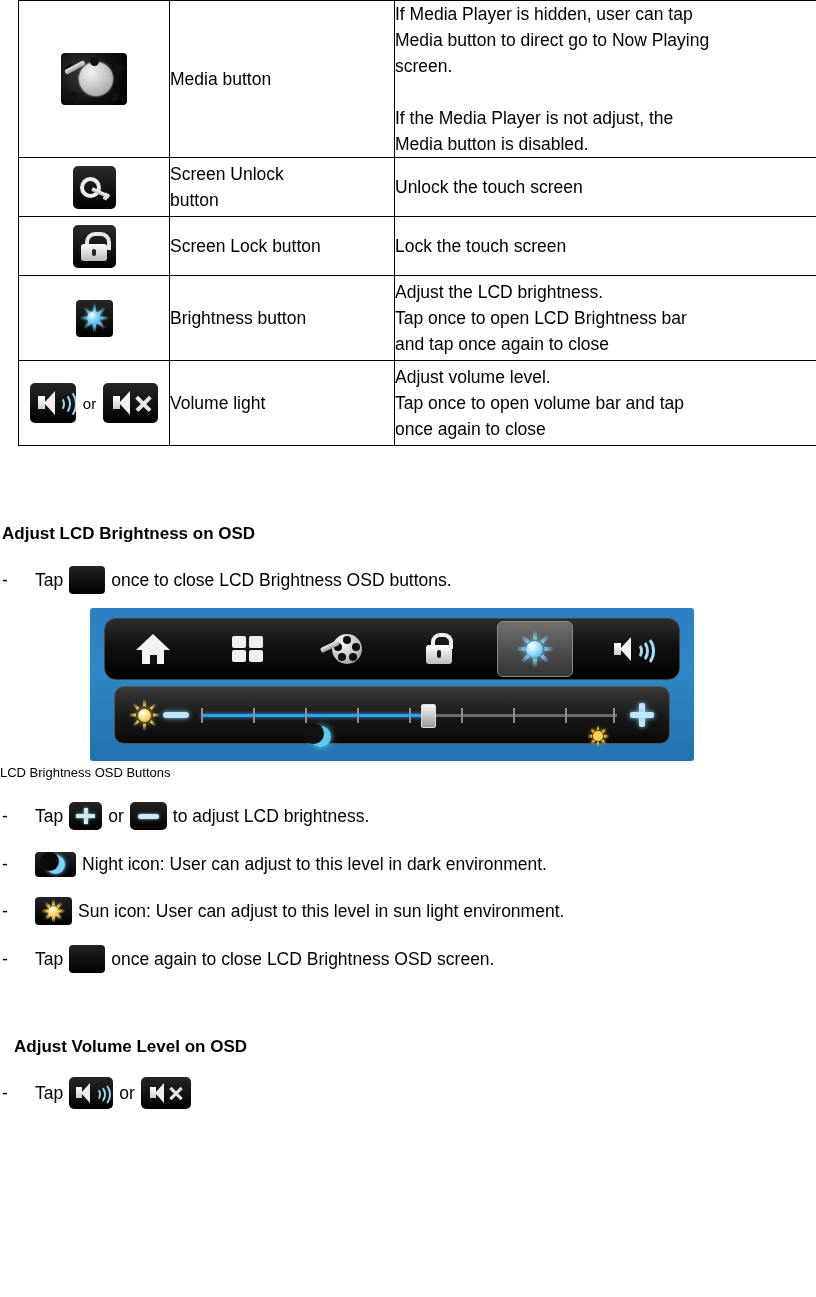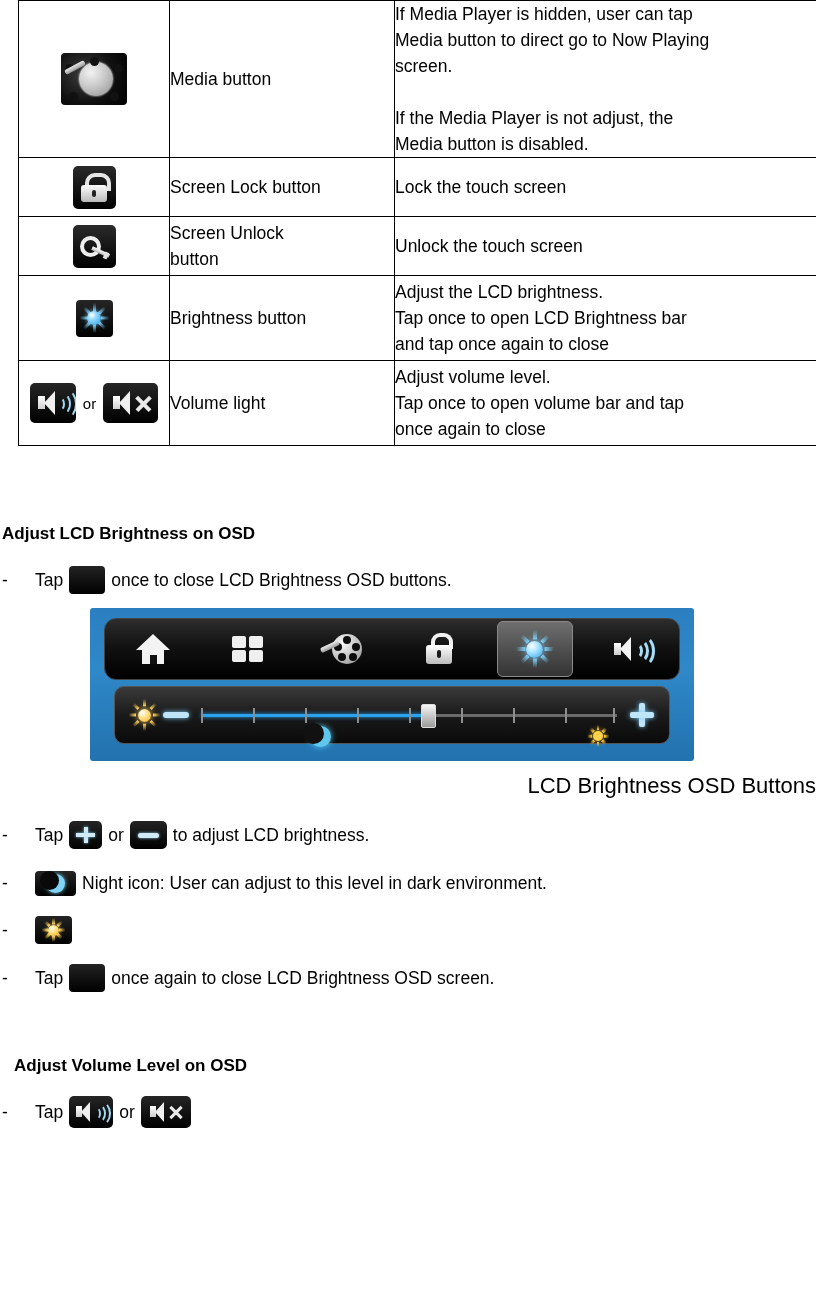--- a/index.html
+++ b/index.html
@@ -542,23 +542,23 @@
   }
   .osd-sun-left .ray {
     position:absolute; left:50%; top:50%; width: 3px; height: 32px; margin:-16px 0 0 -1.5px;
     background: linear-gradient(transparent 0%, #ffce5c 22%, transparent 24%, transparent 76%, #ffce5c 78%, transparent 100%);
   }
   .osd-sun-left .r2{transform: rotate(45deg);}
   .osd-sun-left .r3{transform: rotate(90deg);}
   .osd-sun-left .r4{transform: rotate(135deg);}
 
   .caption {
-    text-align: right;
-    font-size: 22px;
-    margin-top: 12px;
+    text-align: left;
+    font-size: 13px;
+    margin-top: 4px;
   }
 </style>
 </head>
 <body>
 
 <div class="page">
 
   <table class="btn-table">
     <tbody>
 
@@ -579,44 +579,44 @@
           <div class="desc-line">Media button to direct go to Now Playing</div>
           <div class="desc-line">screen.</div>
           <div class="blank-line"></div>
           <div class="desc-line">If the Media Player is not adjust, the</div>
           <div class="desc-line">Media button is disabled.</div>
         </td>
       </tr>
 
       <tr>
         <td class="col-icon" style="height:58px">
+          <span class="icon icon-key">
+            <span class="kring"></span><span class="kshaft"></span><span class="ktooth"></span>
+          </span>
+        </td>
+        <td class="col-name">
+          <div class="cell-text">Screen Unlock</div>
+          <div class="cell-text">button</div>
+        </td>
+        <td class="col-desc">
+          <div class="desc-line">Unlock the touch screen</div>
+        </td>
+      </tr>
+
+      <tr>
+        <td class="col-icon" style="height:58px">
           <span class="icon icon-lock">
             <span class="shackle"></span><span class="body"></span><span class="keyhole"></span>
           </span>
         </td>
         <td class="col-name">
           <div class="cell-text">Screen Lock button</div>
         </td>
         <td class="col-desc">
           <div class="desc-line">Lock the touch screen</div>
-        </td>
-      </tr>
-
-      <tr>
-        <td class="col-icon" style="height:58px">
-          <span class="icon icon-key">
-            <span class="kring"></span><span class="kshaft"></span><span class="ktooth"></span>
-          </span>
-        </td>
-        <td class="col-name">
-          <div class="cell-text">Screen Unlock</div>
-          <div class="cell-text">button</div>
-        </td>
-        <td class="col-desc">
-          <div class="desc-line">Unlock the touch screen</div>
         </td>
       </tr>
 
       <tr>
         <td class="col-icon" style="height:84px">
           <span class="icon icon-sun">
             <span class="ray r1"></span><span class="ray r2"></span><span class="ray r3"></span><span class="ray r4"></span>
             <span class="core"></span>
           </span>
         </td>
@@ -790,20 +790,21 @@
   <div class="bullet-row" style="margin-top:20px; margin-left:2px">
     <span class="bullet-dash">-</span>
     <span class="icon ic-sunsm2">
       <span class="ray r1"></span>
         <span class="ray r2"></span>
         <span class="ray r3"></span>
         <span class="ray r4"></span>
       <span class="core"></span>
     </span>
     <span class="inline-gap"></span>
+    <span class="bullet-text">Sun icon: User can adjust to this level in sun light environment.</span>
   </div>
 
   <div class="bullet-row" style="margin-top:20px; margin-left:2px">
     <span class="bullet-dash">-</span>
     <span class="bullet-text">Tap</span>
     <span class="inline-gap"></span>
     <span class="icon ic-sun-sm">
       <span class="ray r1"></span><span class="ray r2"></span><span class="ray r3"></span><span class="ray r4"></span>
       <span class="core"></span>
     </span>

